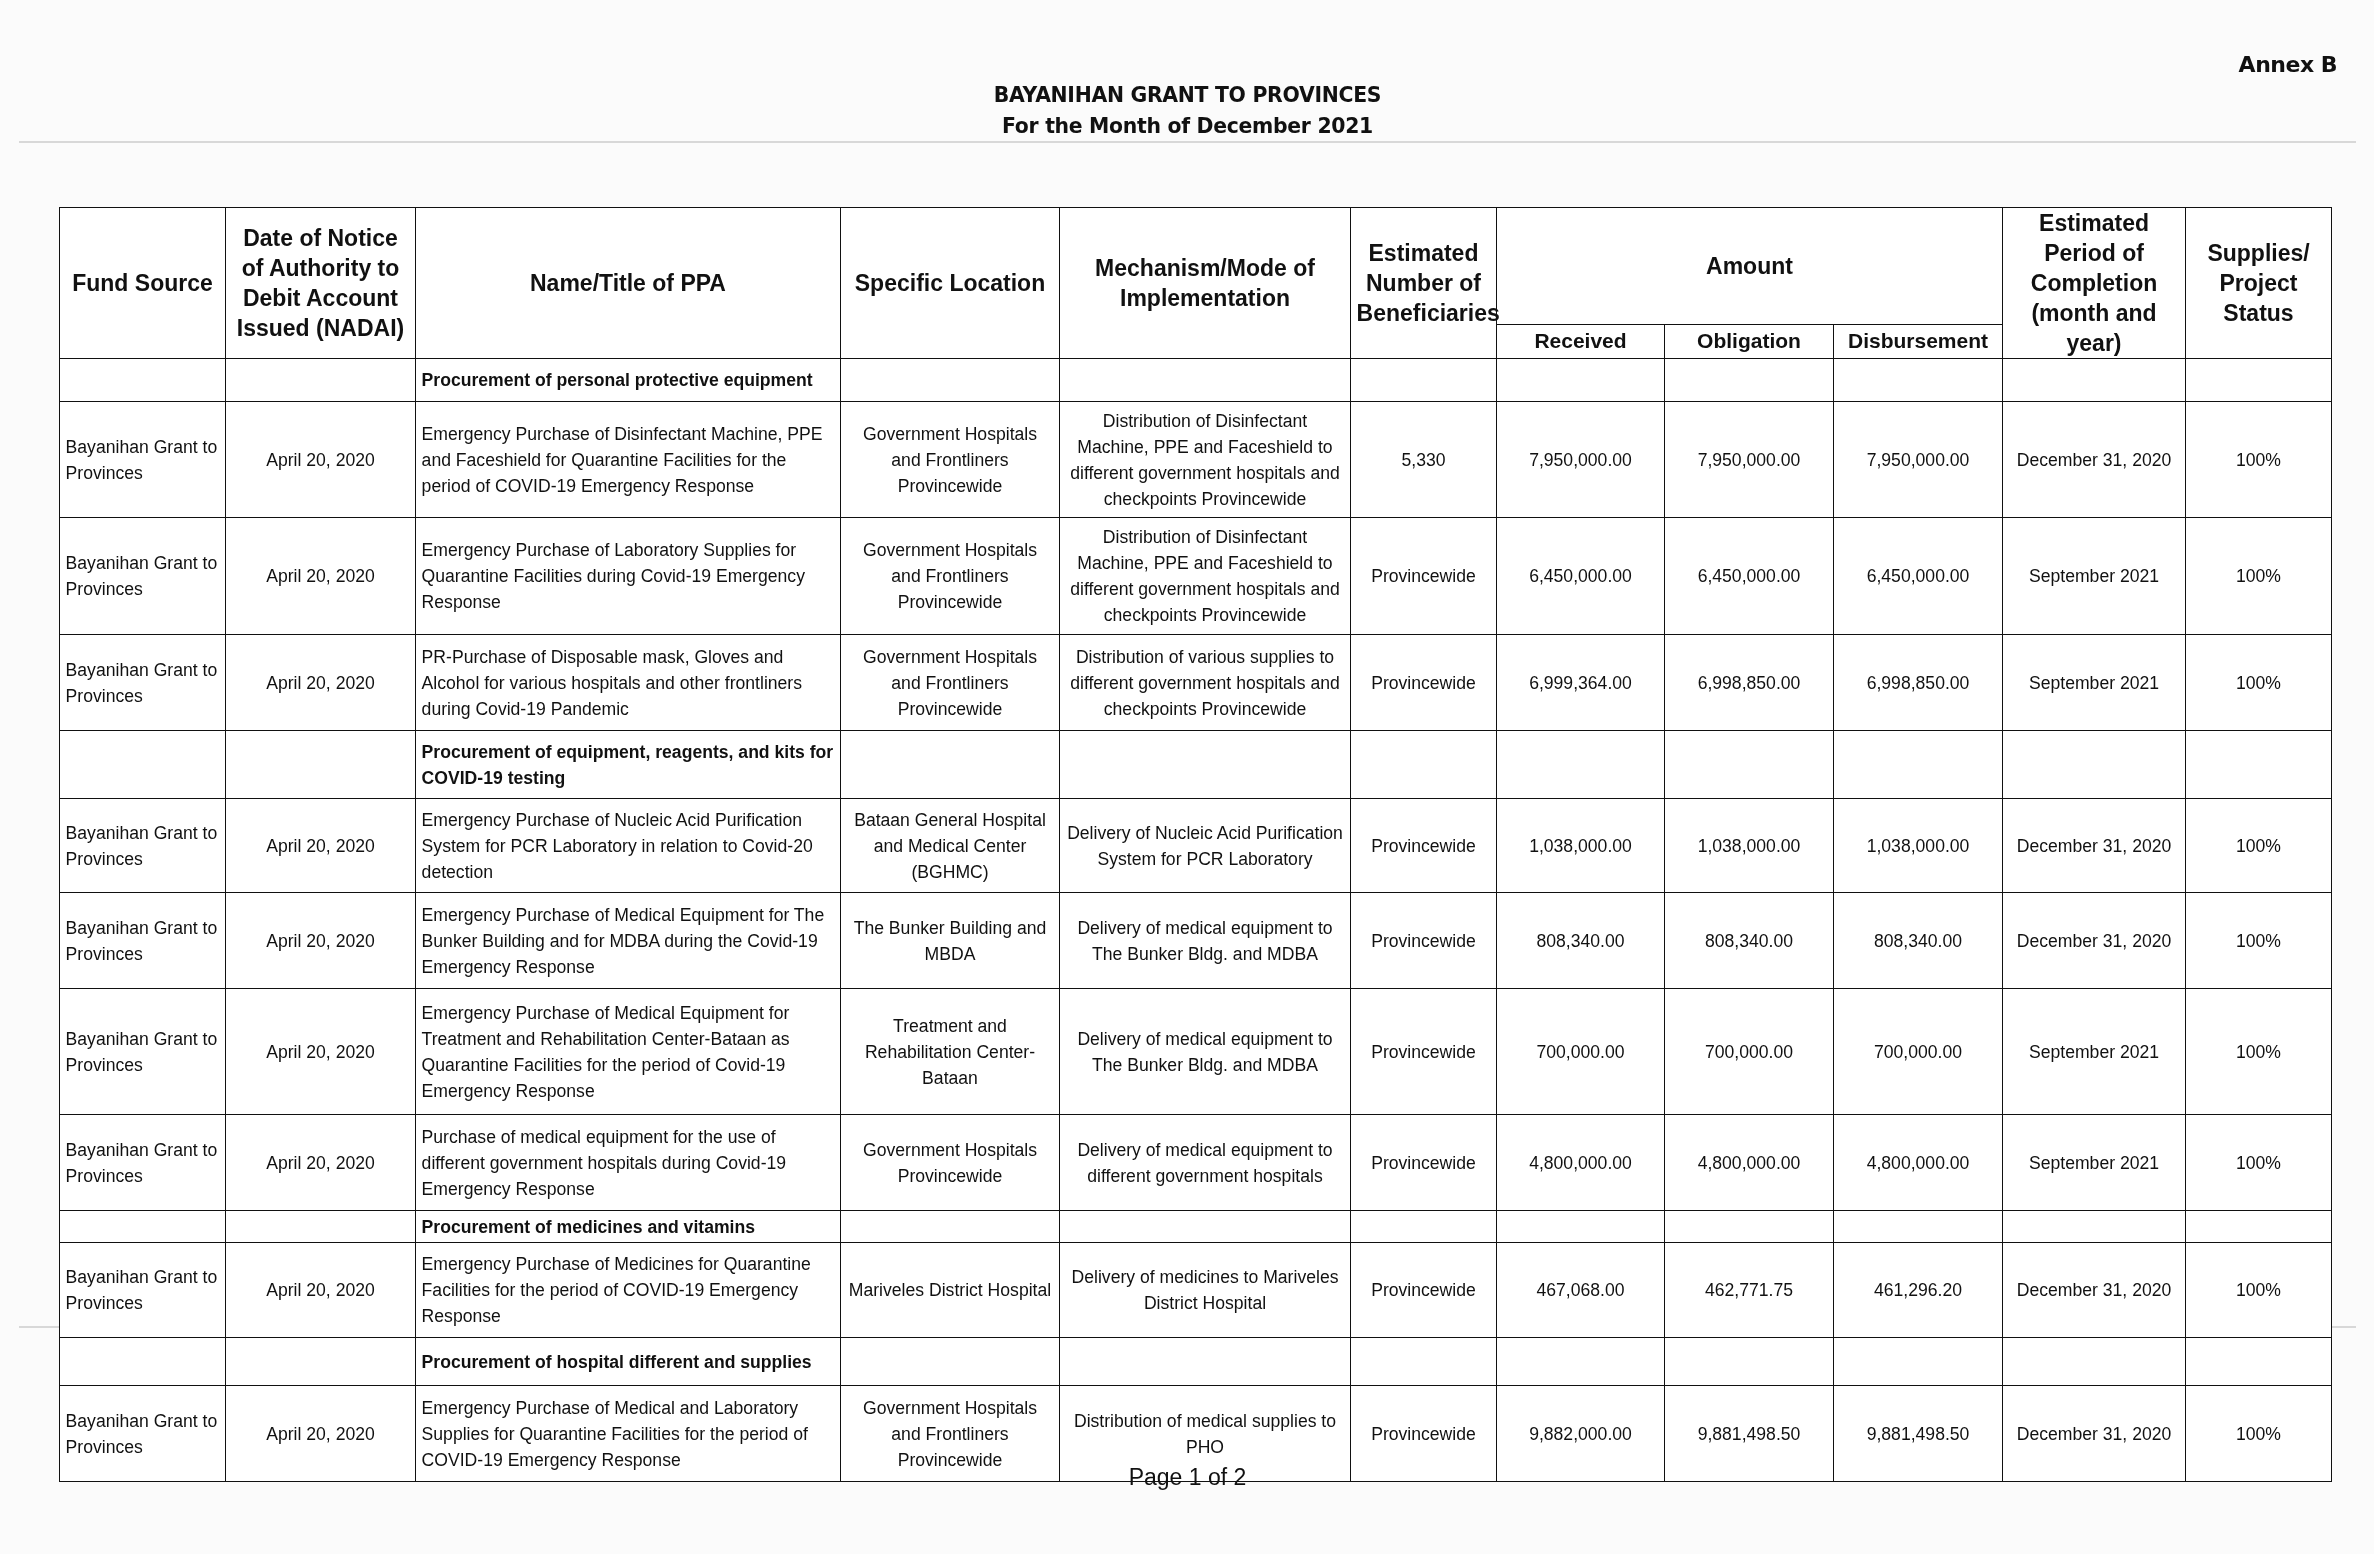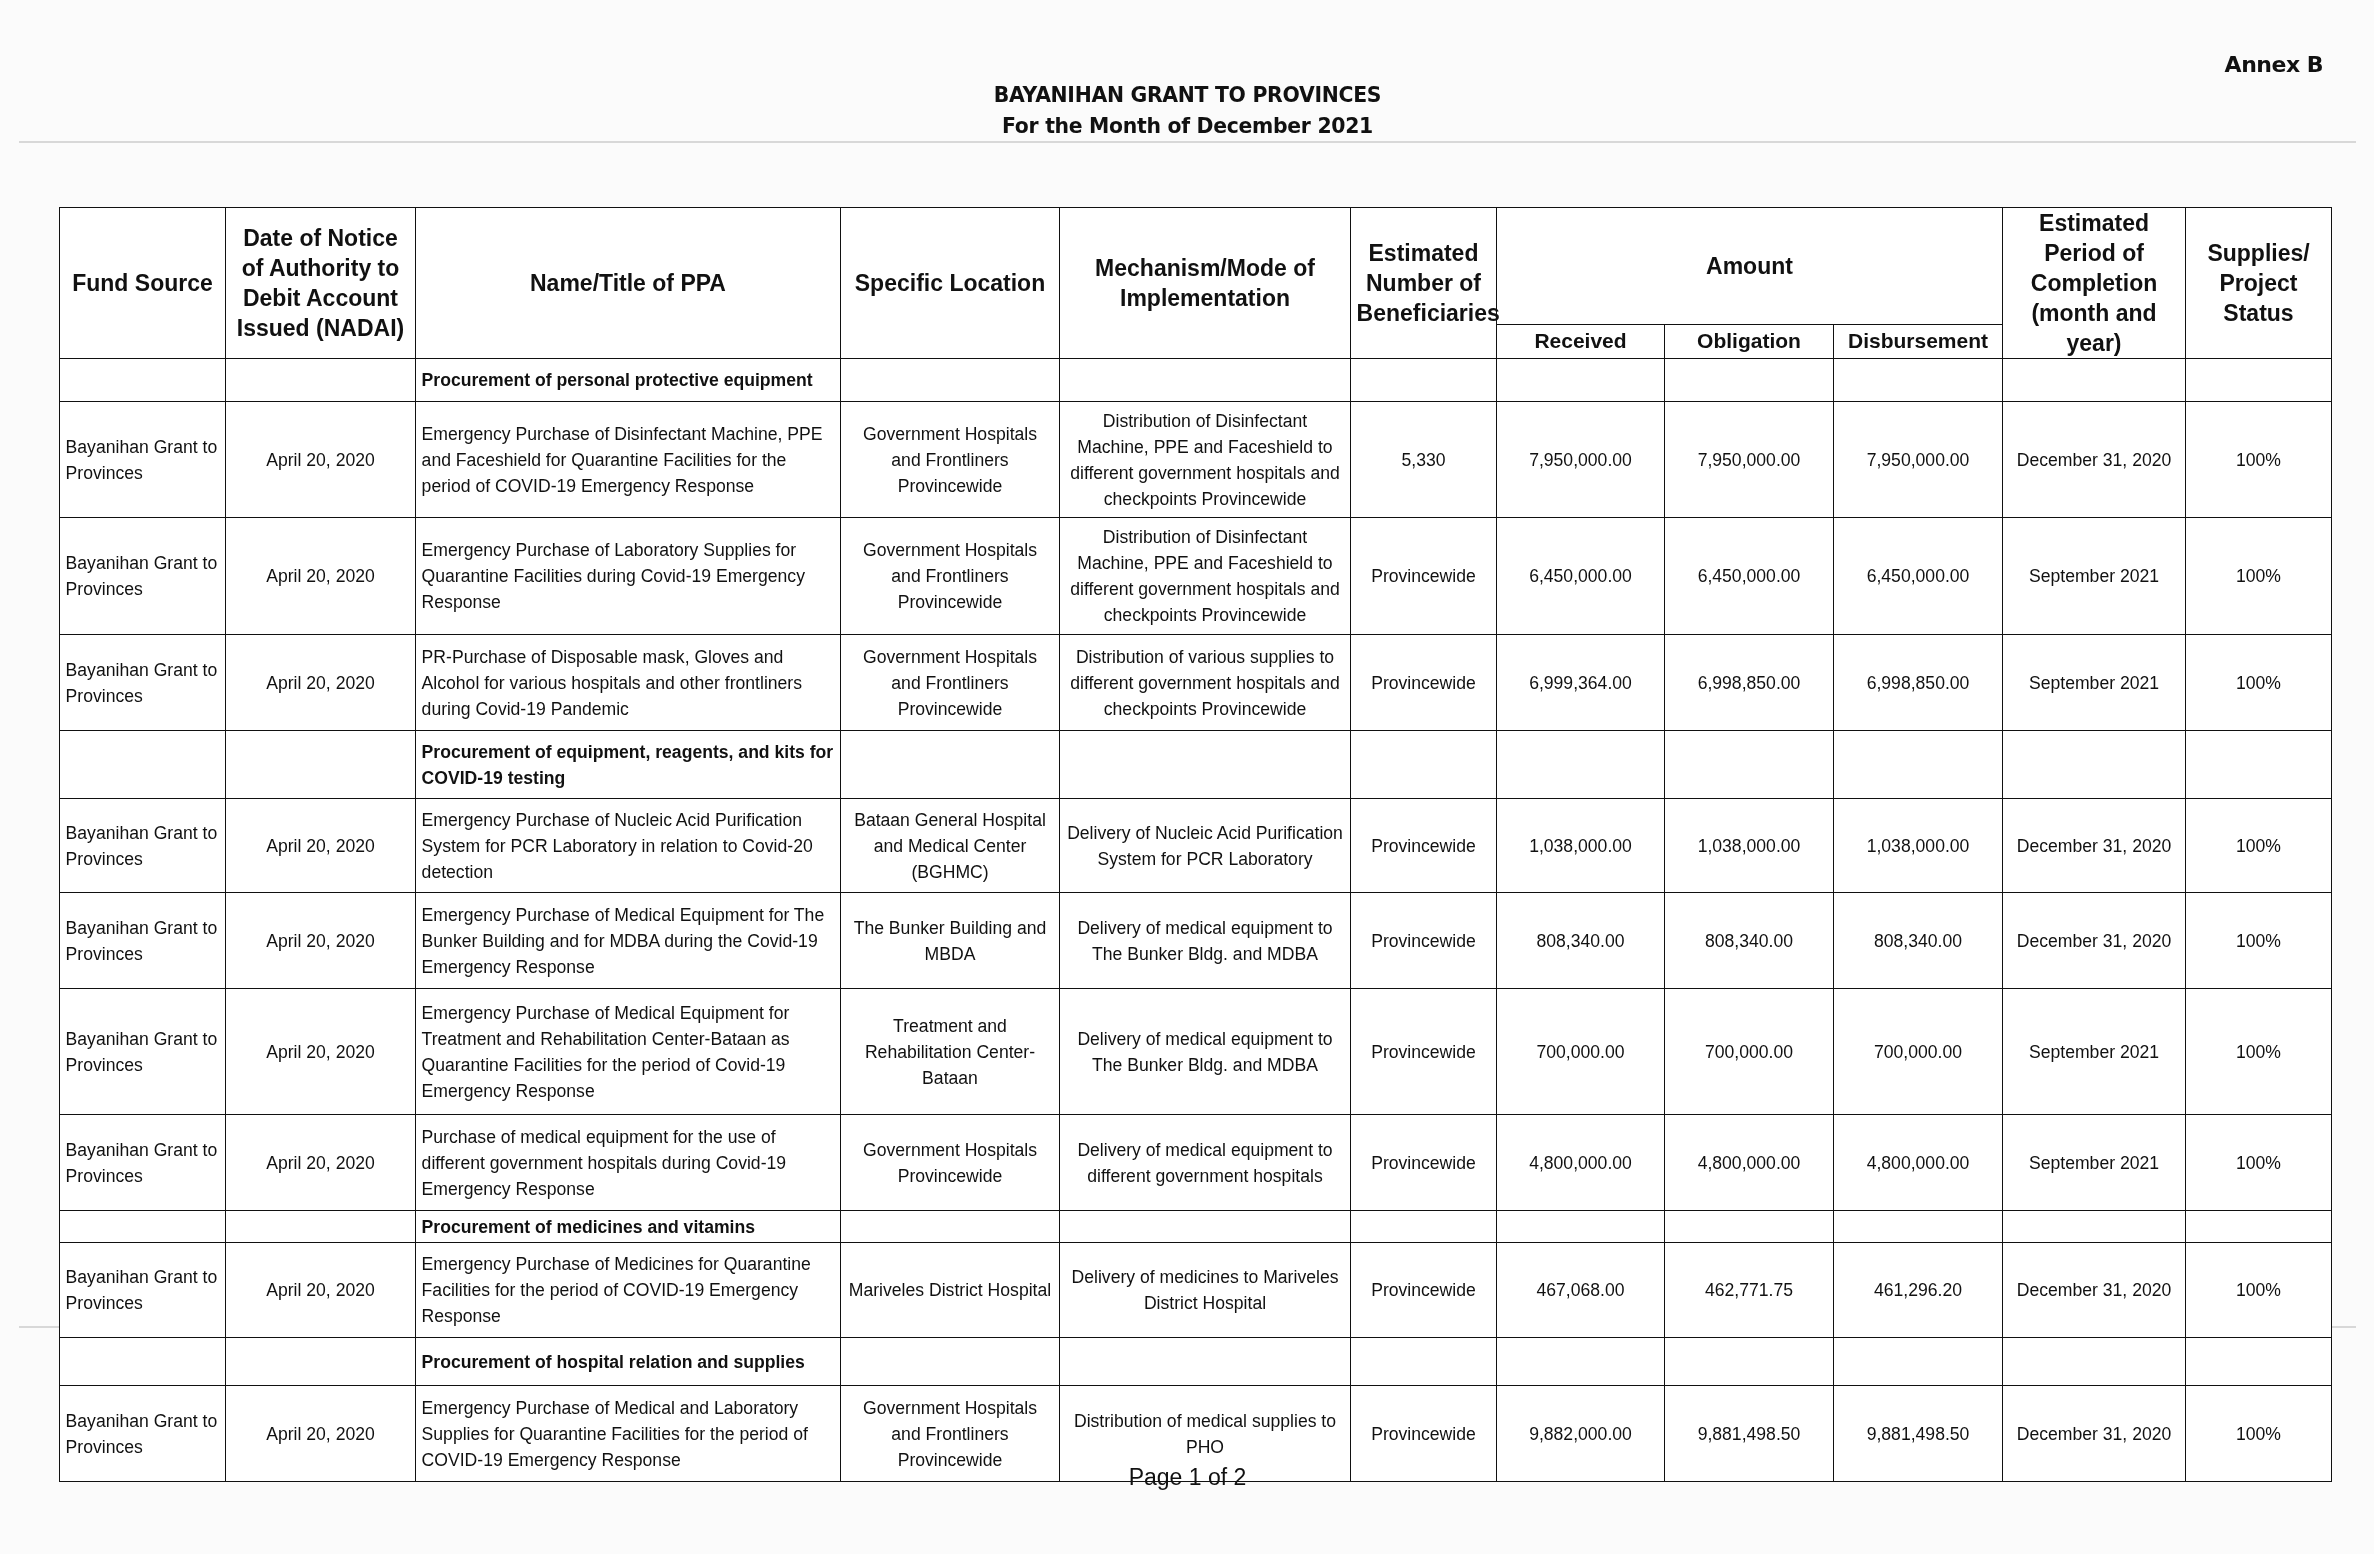--- a/index.html
+++ b/index.html
@@ -1,21 +1,21 @@
 <!DOCTYPE html>
 <html style="font-size:15px"><head>
 <meta charset="utf-8">
 <style>
   html, body { margin:0; padding:0; }
   body {
     width:2375px; height:1555px; background:#f7f7f7; position:relative; overflow:hidden;
     font-family:"Liberation Sans", sans-serif; color:#111;
   }
   .paper { position:absolute; left:0; top:0; width:2375px; height:1555px; background:#fbfbfb; }
-  .annex { position:absolute; right:52px; top:52px; font-size:22px; font-weight:bold; font-family:"DejaVu Sans", sans-serif; letter-spacing:-0.5px; }
+  .annex { position:absolute; right:38px; top:52px; font-size:22px; font-weight:bold; font-family:"DejaVu Sans", sans-serif; letter-spacing:-0.5px; }
   .titles { position:absolute; left:0; width:2375px; top:80px; text-align:center; font-family:"DejaVu Sans", sans-serif; font-weight:bold; }
   .titles div { font-size:20.4px; line-height:31px; letter-spacing:-0.3px; }
   .scanline { position:absolute; left:18.6px; right:18.6px; height:1.9px; background:#d8d8d8; }
   table.rep {
     position:absolute; left:59px; top:207px; width:2271px; border-collapse:collapse; table-layout:fixed;
     background:#fff;
   }
   table.rep td, table.rep th { border:1.9px solid #111; padding:0 5.6px; vertical-align:middle; }
   table.rep tr.hdr1 { height:109px; }
   table.rep tr.hdr2 { height:32px; }
@@ -227,21 +227,21 @@
         <td class="right">467,068.00</td>
         <td class="right">462,771.75</td>
         <td class="right">461,296.20</td>
         <td class="center">December 31, 2020</td>
         <td class="center">100%</td>
       </tr>
 
       <tr style="height:48px">
         <td></td>
           <td></td>
-        <td class="cat">Procurement of hospital relation and supplies</td>
+        <td class="cat">Procurement of hospital different and supplies</td>
         <td></td>
           <td></td>
           <td></td>
           <td></td>
           <td></td>
           <td></td>
           <td></td>
           <td></td>
       </tr>
 

